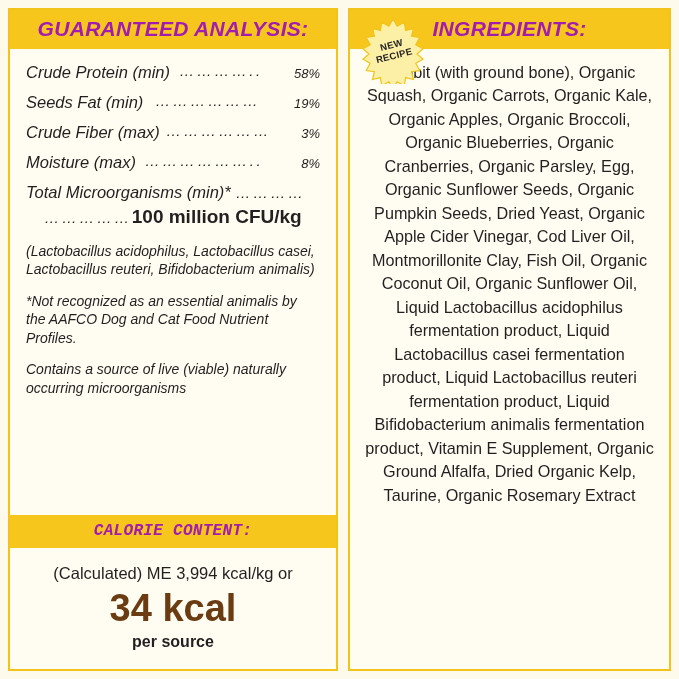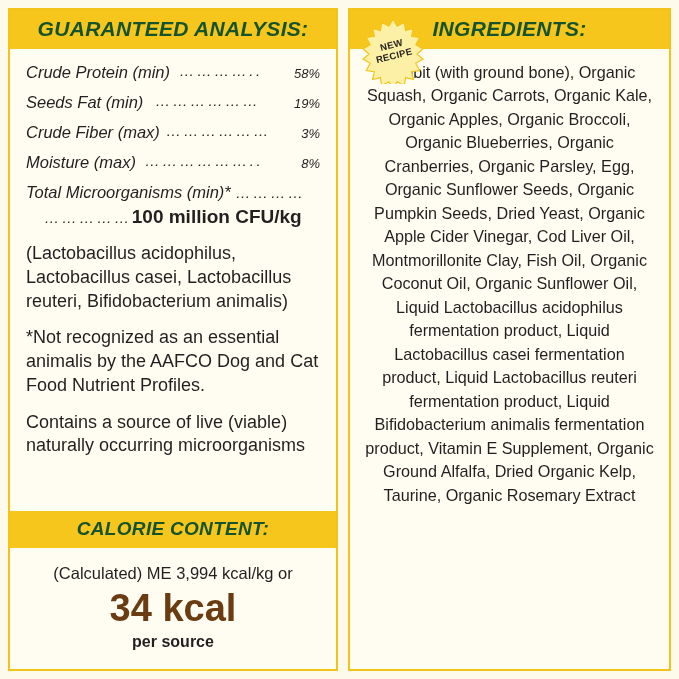--- a/index.html
+++ b/index.html
@@ -42,24 +42,25 @@
   .band {
     background: #f6c61c;
     text-align: center;
     padding: 7px 4px 8px 4px;
   }
   .band-title {
     font-style: italic;
     font-weight: bold;
     font-size: 21px;
     letter-spacing: 0.3px;
-    color: #14532d;
+    color: #a21caf;
   }
   .band-title.small {
-    font-size: 19px;
+    font-size: 16px;
+    font-family: Liberation Mono, monospace;
   }
   .ga-body {
     padding: 14px 16px 6px 16px;
     flex: 0 0 auto;
   }
   .ga-row {
     display: flex;
     align-items: baseline;
     font-style: italic;
     font-size: 16.5px;
@@ -106,21 +107,22 @@
     letter-spacing: 2.5px;
     font-size: 15px;
     font-style: italic;
   }
   .ga-cfu .cfu-val {
     font-weight: bold;
     font-size: 19px;
     margin-left: 0;
   }
   .note {
-    font-size: 18px;
+    font-style: italic;
+    font-size: 14px;
     line-height: 1.32;
     margin-bottom: 13px;
   }
   .calorie-band {
     margin-top: auto;
   }
   .calorie-body {
     text-align: center;
     padding: 16px 10px 18px 10px;
   }

